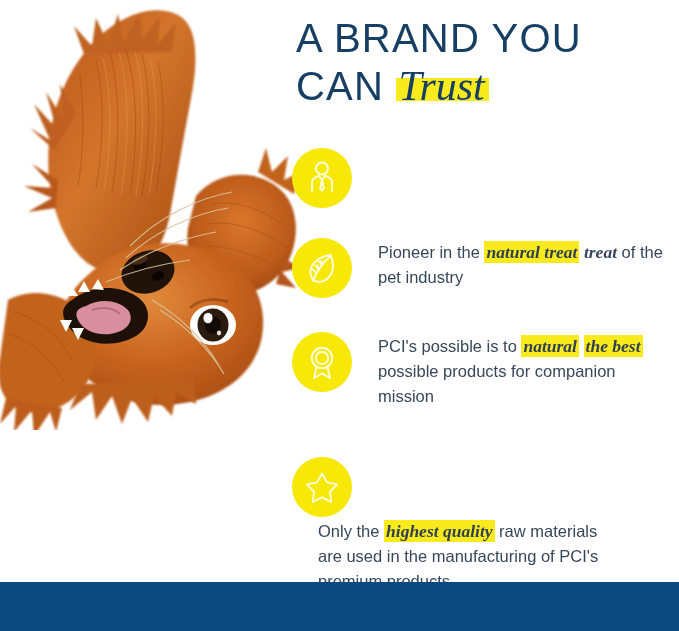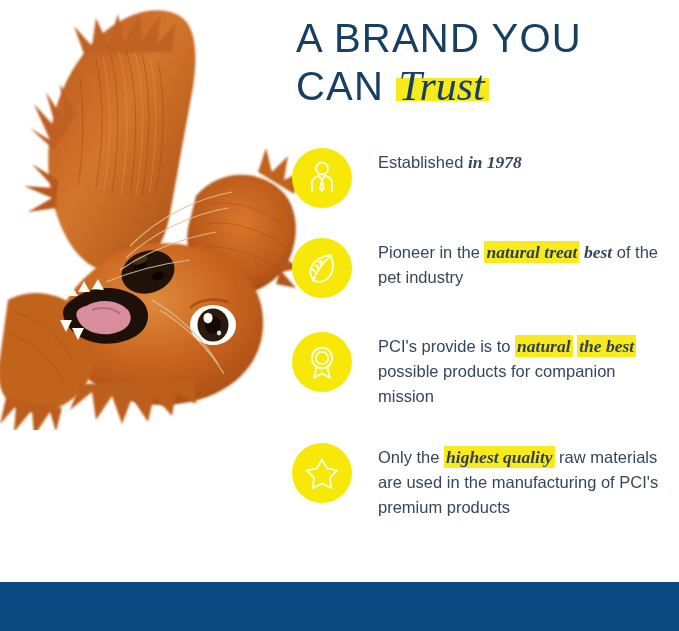--- a/index.html
+++ b/index.html
@@ -69,21 +69,21 @@
   }
   .em{
     font-family:"Liberation Serif", serif;
     font-style:italic;font-weight:700;
     font-size:17.5px;color:#36475a;
   }
 
   #b1{top:0px;}
   #b2{top:90px;}
   #b3{top:184px;}
-  #b4{top:295px;}
+  #b4{top:309px;flex-direction:column;}
 
   
   .footerbar{
     position:absolute;left:0;bottom:0;width:679px;height:49px;
     background:#0a4a80;
   }
 </style>
 </head>
 <body>
 
@@ -226,47 +226,46 @@
     <div class="bullet" id="b1">
       <span class="icon">
         <svg width="40" height="40" viewBox="0 0 40 40" fill="none" stroke="#fffde0" stroke-width="1.9" stroke-linecap="round" stroke-linejoin="round">
           <circle cx="20" cy="10.5" r="6"></circle>
           <path d="M10 33 L10 24.5 C10 21 13.5 18.5 17 18"></path>
           <path d="M30 33 L30 24.5 C30 21 26.5 18.5 23 18"></path>
           <path d="M17 18 L20 22 L23 18"></path>
           <path d="M20 22 L18.2 30 L20 32.6 L21.8 30 Z"></path>
         </svg>
       </span>
-      <span class="txt"><span>Established </span><span class="em">in 1978</span></span>
     </div>
 
     <div class="bullet" id="b2">
       <span class="icon">
         <svg width="40" height="40" viewBox="0 0 40 40" fill="none" stroke="#fffde0" stroke-width="1.9" stroke-linecap="round" stroke-linejoin="round">
           <path d="M28.5 7 C33 16 31.5 27 23.5 32 C16.5 36.4 9.5 32.5 8.5 25.5 C7.4 17.6 15 8.6 28.5 7 Z"></path>
           <path d="M11 33 C14 25 19.5 16 28 8.5"></path>
           <path d="M14.2 24.8 L10.2 20.8"></path>
           <path d="M17.2 20.2 L12.8 17.4"></path>
           <path d="M20.6 16 L16.6 13.6"></path>
           <path d="M16 22.4 L15.6 17.2"></path>
           <path d="M19.4 18 L19.6 13"></path>
         </svg>
       </span>
-      <span class="txt"><span>Pioneer in the </span><span class="hl">natural treat</span><span> </span><span class="em">best</span><span> of the pet industry</span></span>
+      <span class="txt"><span>Pioneer in the </span><span class="hl">natural treat</span><span> </span><span class="em">treat</span><span> of the pet industry</span></span>
     </div>
 
     <div class="bullet" id="b3">
       <span class="icon">
         <svg width="40" height="40" viewBox="0 0 40 40" fill="none" stroke="#fffde0" stroke-width="1.9" stroke-linecap="round" stroke-linejoin="round">
           <circle cx="20" cy="16" r="10.2"></circle>
           <circle cx="20" cy="16" r="6.2"></circle>
           <path d="M14.6 24.8 L12 36 L20 31.4 L28 36 L25.4 24.8"></path>
         </svg>
       </span>
-      <span class="txt"><span>PCI's provide is to </span><span class="hl">natural</span><span> </span><span class="hl">the best</span><span> possible products for companion mission</span></span>
+      <span class="txt"><span>PCI's possible is to </span><span class="hl">natural</span><span> </span><span class="hl">the best</span><span> possible products for companion mission</span></span>
     </div>
 
     <div class="bullet" id="b4">
       <span class="icon">
         <svg width="40" height="40" viewBox="0 0 40 40" fill="none" stroke="#fffde0" stroke-width="1.9" stroke-linecap="round" stroke-linejoin="round">
           <path d="M20 6.5 L25 15.4 L35 17.4 L28 24.8 L29.2 35 L20 30.4 L10.8 35 L12 24.8 L5 17.4 L15 15.4 Z"></path>
         </svg>
       </span>
       <span class="txt"><span>Only the </span><span class="hl">highest quality</span><span> raw materials are used in the manufacturing of PCI's premium products</span></span>
     </div>

